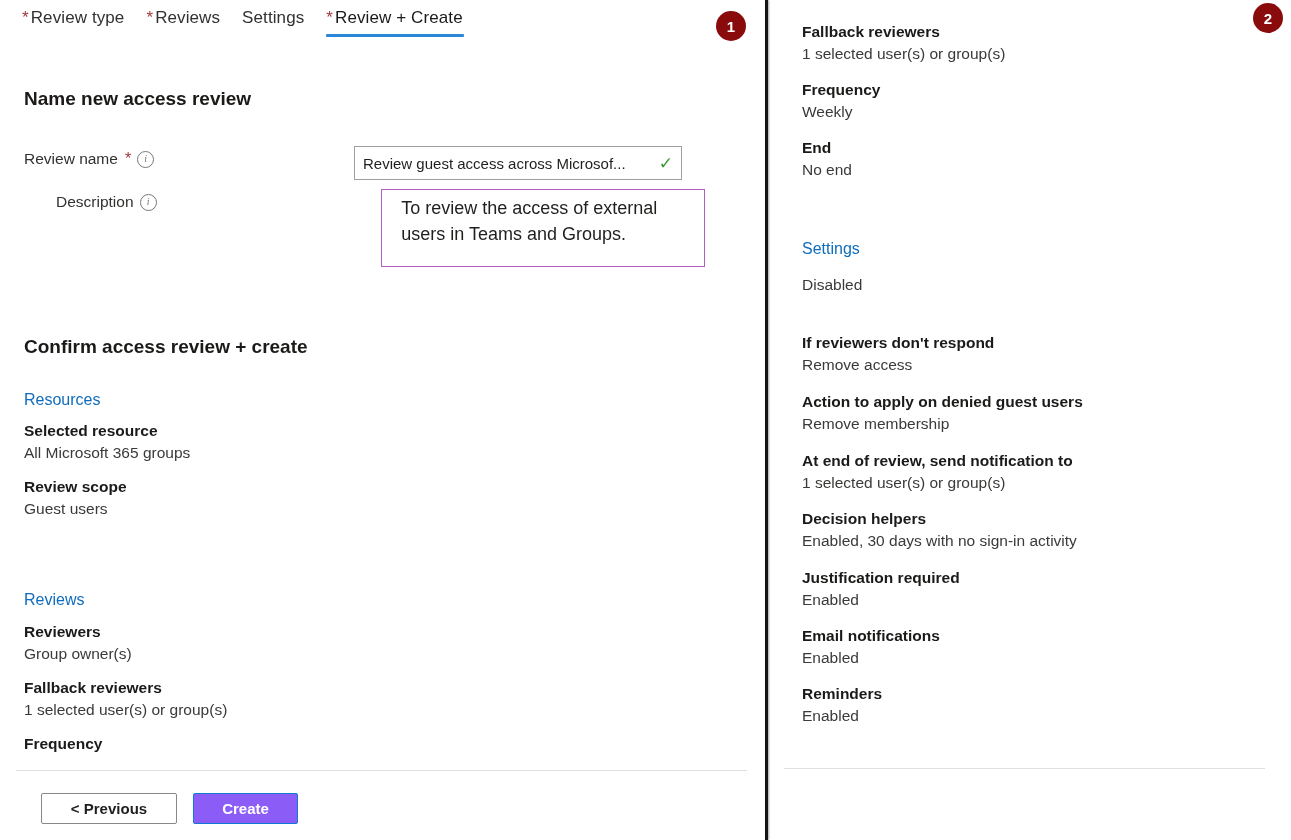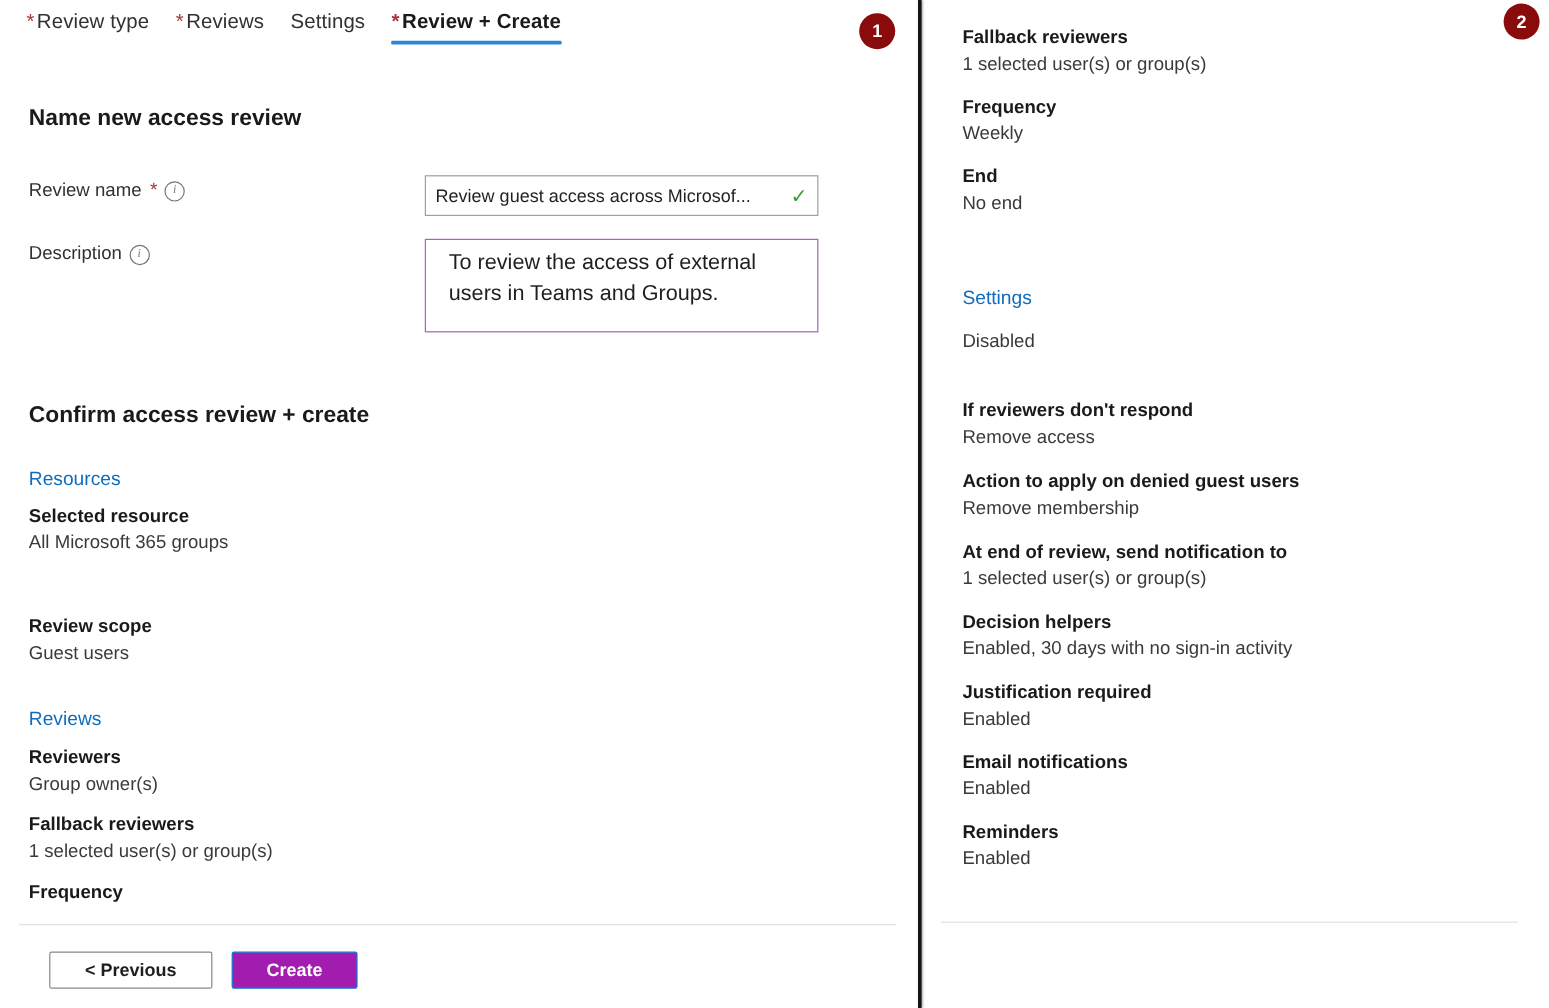--- a/index.html
+++ b/index.html
@@ -81,21 +81,21 @@
     white-space: nowrap;
     cursor: pointer;
     letter-spacing: .1px;
   }
   .tab .req {
     color: #a4373a;
     margin-right: 2px;
     font-size: 17px;
   }
   .tab.active {
-    font-weight: 700;
+    font-weight: 400;
     color: #1b1a19;
   }
   .tab.active .tab-underline {
     position: absolute;
     left: 8px;
     right: 13px;
     bottom: 3px;
     height: 3px;
     background: #2b88d8;
     border-radius: 1px;
@@ -122,21 +122,21 @@
 
   
   .form-row {
     position: absolute;
     left: 24px;
     right: 60px;
     display: flex;
     align-items: flex-start;
   }
   #row-review-name { top: 100px; }
-  #row-description { top: 153px; }
+  #row-description { top: 143px; margin-left: 32px; }
 
   .field-label {
     width: 330px;
     font-size: 15.5px;
     color: #323130;
     display: flex;
     align-items: center;
     gap: 6px;
     padding-top: 4px;
   }
@@ -224,21 +224,21 @@
   }
   .summary-val {
     font-size: 15.5px;
     color: #3b3a39;
     line-height: 1.45;
   }
 
   
   #left-resources-link { top: 345px; }
   #left-item-0 { top: 374px; }
-  #left-item-1 { top: 430px; margin-top: 36px; }
+  #left-item-1 { top: 430px; }
   #left-reviews-link { top: 545px; }
   #left-item-2 { top: 575px; }
   #left-item-3 { top: 631px; }
   #left-item-4 { top: 687px; }
 
   
   .footer-divider {
     position: absolute;
     height: 1px;
     background: #e1dfdd;
@@ -267,21 +267,21 @@
     white-space: nowrap;
   }
   .btn-secondary {
     background: #ffffff;
     border: 1px solid #8a8886;
     color: #201f1e;
     height: 31px;
     padding: 0 22px;
   }
   .btn-primary {
-    background: #a21caf;
+    background: #8b5cf6;
     border: 1px solid #0f7ad4;
     color: #ffffff;
     height: 31px;
     padding: 0 26px;
   }
   .left-footer .btn-secondary  { min-width: 136px; }
   .left-footer .btn-primary    { min-width: 105px; }
 
   
   .right-body {

